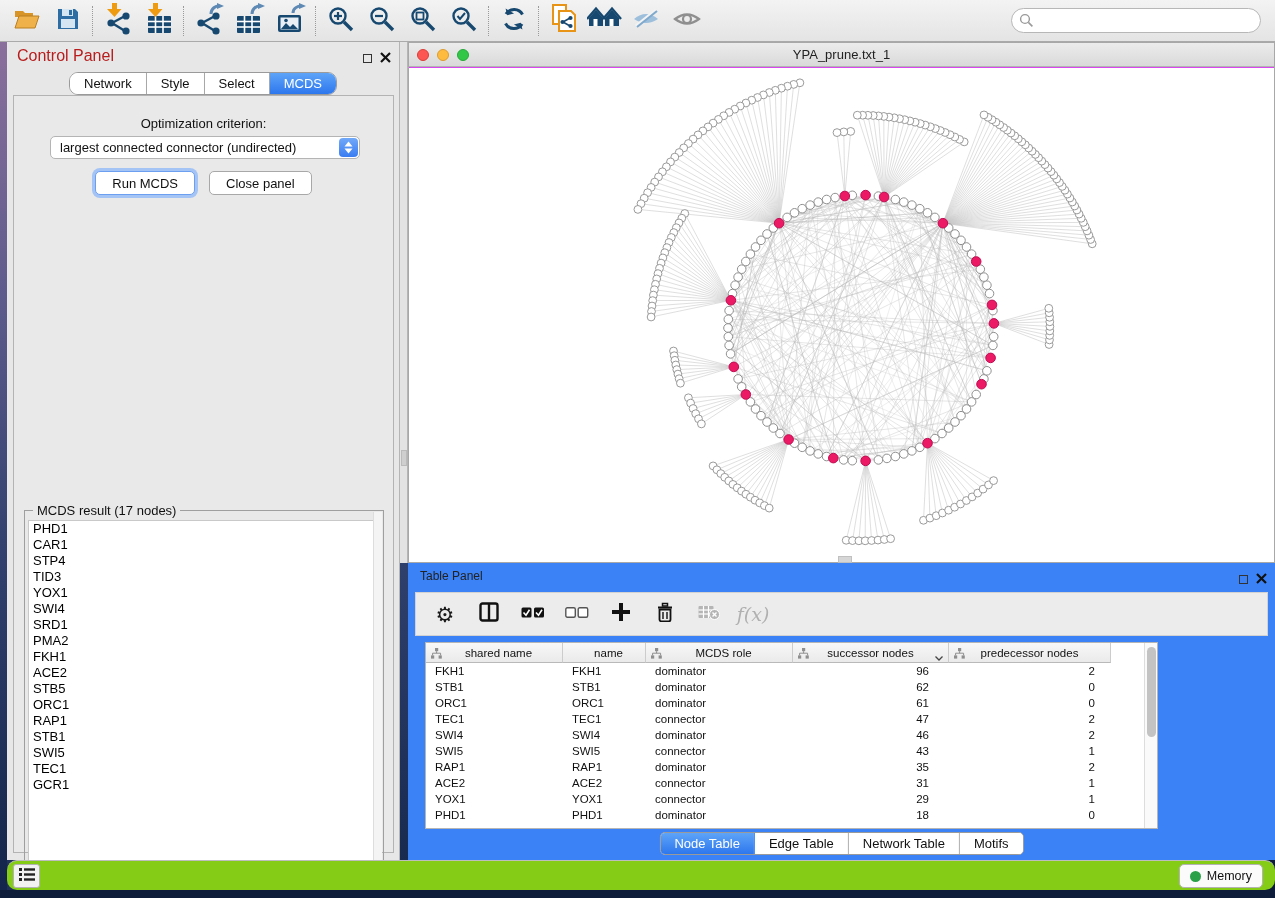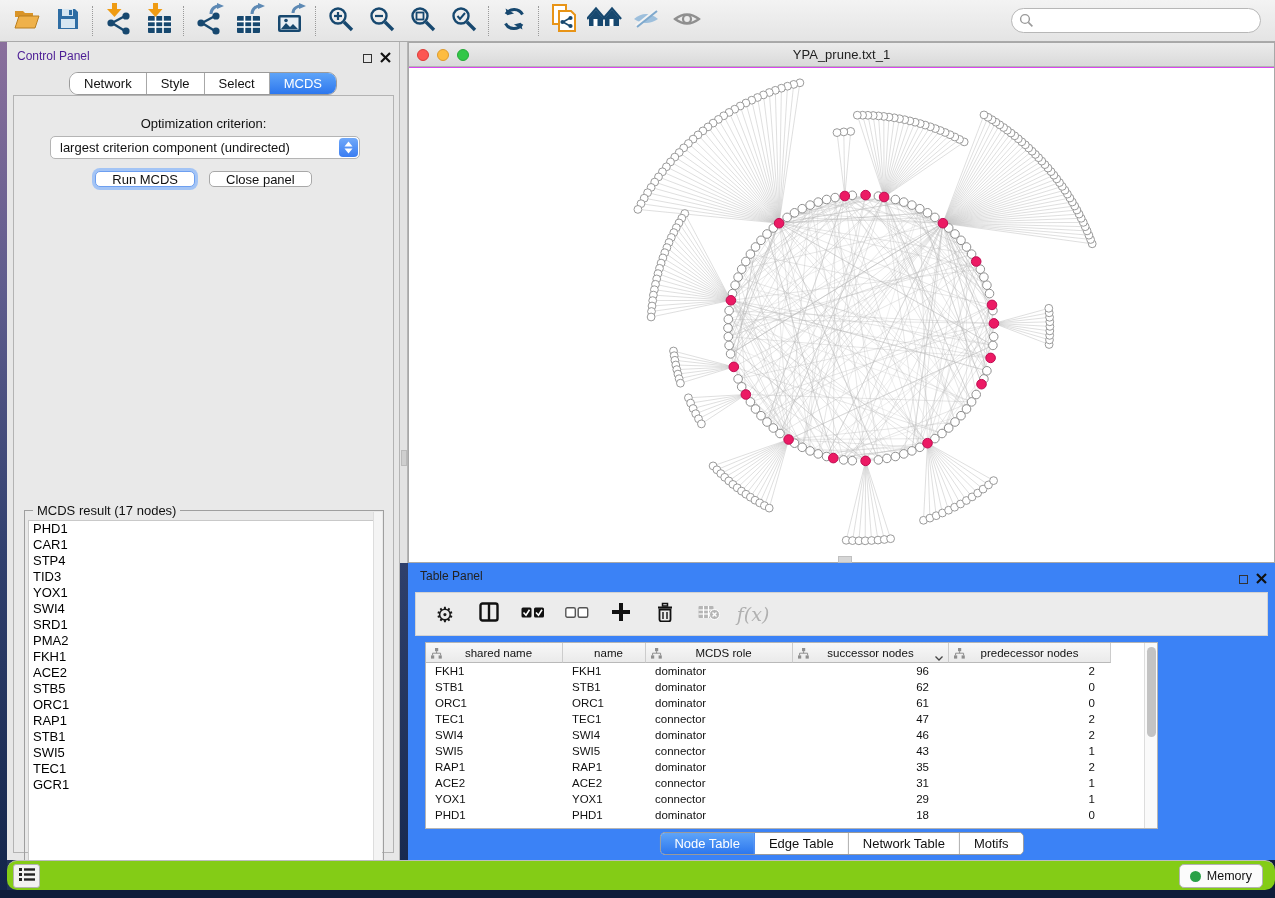--- a/index.html
+++ b/index.html
@@ -22,37 +22,37 @@
     background:#fff; padding:0 10px 0 26px; font-size:12px; outline:none; }
   #search-icon { position:absolute; left:8px; top:5px; }
 
   
   #wall-left { left:0; top:42px; width:7px; height:848px; }
   #wall-bottom { left:0; top:890px; width:1275px; height:8px; background:#0e1d3a; }
 
   
   #control-panel { left:7px; top:42px; width:393px; height:818px; background:#e7e7e7; border-right:1px solid #b5b5b5; }
   #cp-header { position:absolute; left:0; top:0; width:100%; height:28px; display:flex; align-items:center; padding:0 10px; }
-  #cp-title { font-size:12px; color:#4c1d95; }
+  #cp-title { font-size:16px; color:#b91c1c; }
   .win-btns { position:absolute; right:8px; top:7px; display:flex; gap:8px; align-items:center; }
   .float-box { width:9px; height:9px; border:1.5px solid #333; background:transparent; }
   .seg { display:flex; border:1px solid #9a9a9a; border-radius:5px; overflow:hidden; background:#fff; height:23px; }
   .seg > div { font-size:13px; display:flex; align-items:center; justify-content:center; color:#111;
     border-right:1px solid #a8a8a8; padding:0 14px; background:#fff; }
   .seg > div:last-child { border-right:none; }
   .seg > div.active { background:linear-gradient(#5ea4f8,#2d77ee); color:#fff; border-right-color:#2d77ee; }
   #cp-tabs { position:absolute; left:50%; transform:translateX(-50%); top:30px;border-radius:9px; }
   #cp-body { position:absolute; left:6px; top:53px; width:381px; height:758px; border:1px solid #b3b3b3; background:#e9e9e9; }
   #opt-label { position:absolute; left:0; top:20px; width:100%; text-align:center; font-size:13px; color:#111; }
   #opt-select { position:absolute; left:36px; top:40px; width:310px; height:23px; background:#fff;
     border:1px solid #b4b4b4; border-radius:5px; display:flex; align-items:center; font-size:13px; padding-left:9px; }
   #opt-stepper { position:absolute; right:1px; top:1px; width:19px; height:19px; border-radius:4px;
     background:linear-gradient(#71a9f9,#3a7df2); display:flex; flex-direction:column; align-items:center; justify-content:center; gap:1px; }
   #cp-buttons { position:absolute; left:0; top:75px; width:100%; display:flex; justify-content:center; gap:14px; }
-  .btn { height:16px; background:#fff; border:1px solid #a8a8a8; border-radius:5px; font-size:13px;
+  .btn { height:24px; background:#fff; border:1px solid #a8a8a8; border-radius:5px; font-size:13px;
     display:flex; align-items:center; justify-content:center; padding:0 16px; color:#111; }
   .btn.focus { border-color:#6d9ff0; box-shadow:0 0 0 3px #a3c4f5; }
   #mcds-group { position:absolute; left:10px; top:414px; width:360px; height:372px; border:1px solid #9f9f9f; }
   #mcds-legend { position:absolute; left:8px; top:-8px; background:#e9e9e9; padding:0 4px; font-size:13px; color:#111; }
   #mcds-list { position:absolute; left:3px; top:9px; width:353px; height:359px; background:#fff; border:1px solid #c9c9c9; overflow:hidden; }
   .mcds-item { font-size:13px; line-height:16px; padding-left:4px; color:#000; }
   #mcds-scroll { position:absolute; right:1px; top:1px; width:9px; height:357px; background:#f4f4f4; border-left:1px solid #ddd; }
 
   
   #v-splitter { left:400px; top:42px; width:8px; height:521px; background:#e3e3e3; border-right:1px solid #b5b5b5; }
@@ -323,21 +323,21 @@
   </div>
   <div id="cp-tabs" class="seg">
     <div>Network</div>
     <div>Style</div>
     <div>Select</div>
     <div class="active">MCDS</div>
   </div>
   <div id="cp-body">
     <div id="opt-label">Optimization criterion:</div>
     <div id="opt-select">
-      <span>largest criterion component (undirected)</span>
+      <span>largest connected connector (undirected)</span>
       <span id="opt-stepper">
         <svg width="9" height="6" viewBox="0 0 9 6">
             <path d="M0.5 5.5 L4.5 0.5 L8.5 5.5 z" fill="#fff"></path>
           </svg>
         <svg width="9" height="6" viewBox="0 0 9 6">
             <path d="M0.5 0.5 L4.5 5.5 L8.5 0.5 z" fill="#fff"></path>
           </svg>
       </span>
     </div>
     <div id="cp-buttons">

